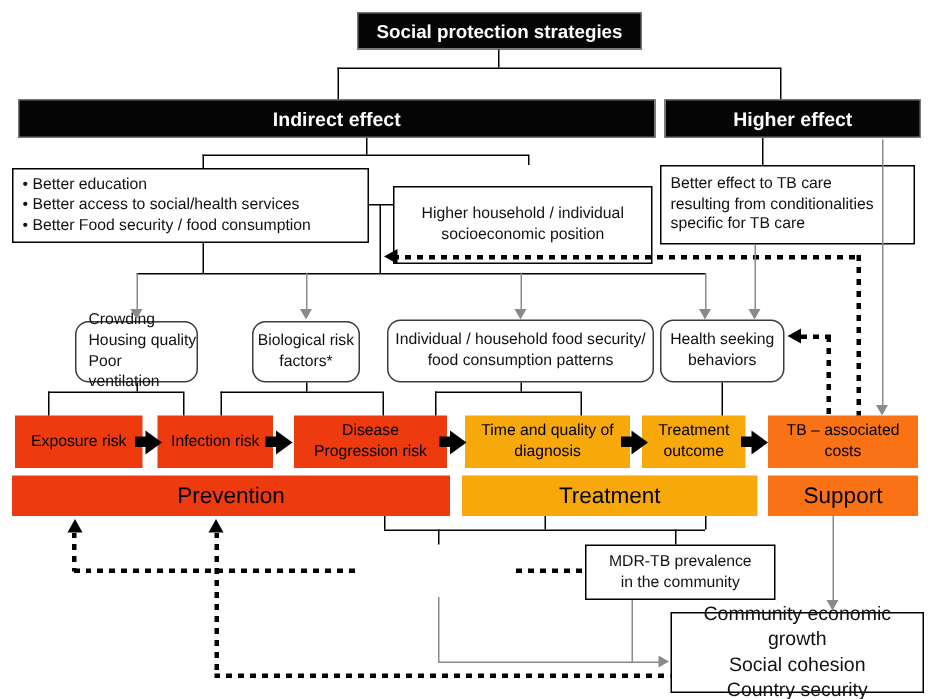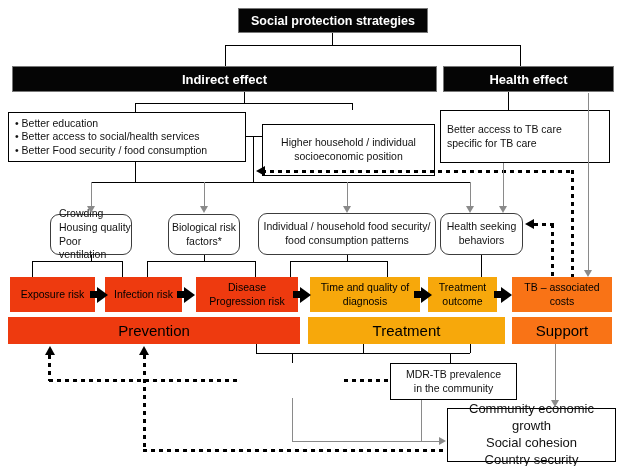--- a/index.html
+++ b/index.html
@@ -64,34 +64,35 @@
 
 <div id="stage">
 
   <div class="abs blackbar" style="left:238px;top:8px;width:190px;height:25px;font-size:12.5px">
     <span>Social protection strategies</span>
   </div>
   <div class="abs blackbar" style="left:12px;top:66px;width:425px;height:26px;font-size:13px">
     <span>Indirect effect</span>
   </div>
   <div class="abs blackbar" style="left:443px;top:66px;width:171px;height:26px;font-size:13px">
-    <span>Health effect</span>
+    <span>Higher effect</span>
   </div>
 
   <div class="abs wbox leftpad" style="left:8px;top:112px;width:238px;height:50px">
     <span class="line bullet">Better education</span>
     <span class="line bullet">Better access to social/health services</span>
     <span class="line bullet">Better Food security / food consumption</span>
   </div>
   <div class="abs wbox center" style="left:262px;top:124px;width:173px;height:52px">
     <span class="line">Higher household / individual</span>
     <span class="line">socioeconomic position</span>
   </div>
   <div class="abs wbox leftpad" style="left:440px;top:110px;width:170px;height:53px">
-    <span class="line">Better access to TB care</span>
+    <span class="line">Better effect to TB care</span>
+    <span class="line">resulting from conditionalities</span>
     <span class="line">specific for TB care</span>
   </div>
 
   <div class="abs rbox" style="left:50px;top:214px;width:82px;height:41px;padding-left:8px">
     <span class="line">Crowding</span>
     <span class="line">Housing quality</span>
     <span class="line">Poor ventilation</span>
   </div>
   <div class="abs rbox center" style="left:168px;top:214px;width:72px;height:41px">
     <span class="line">Biological risk</span>

